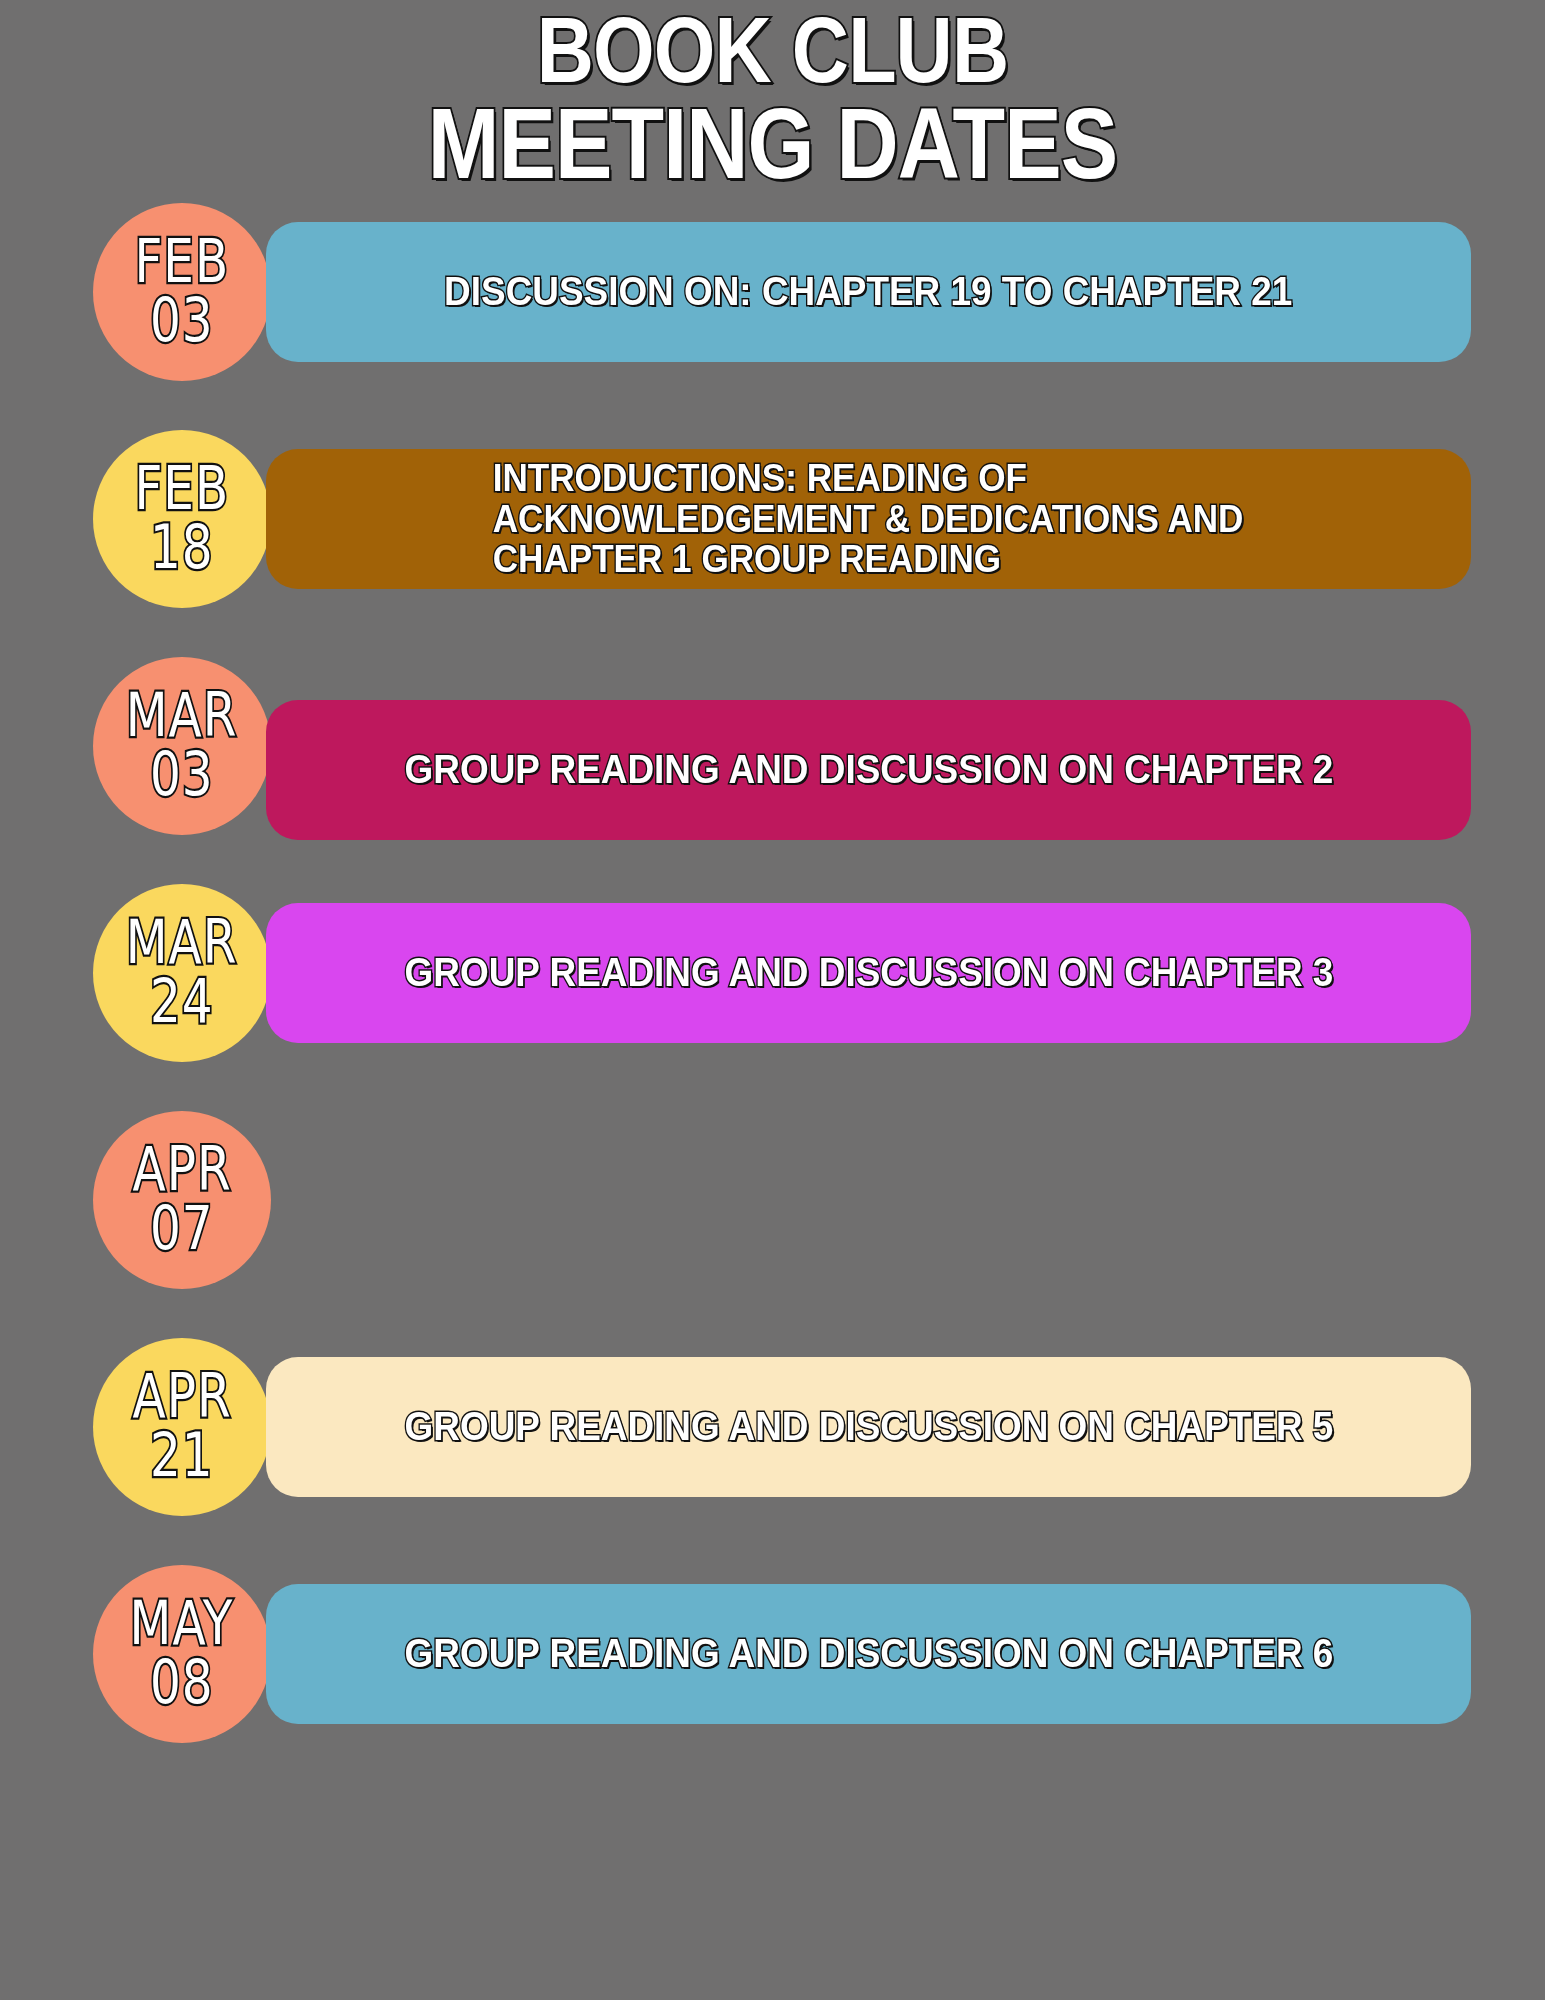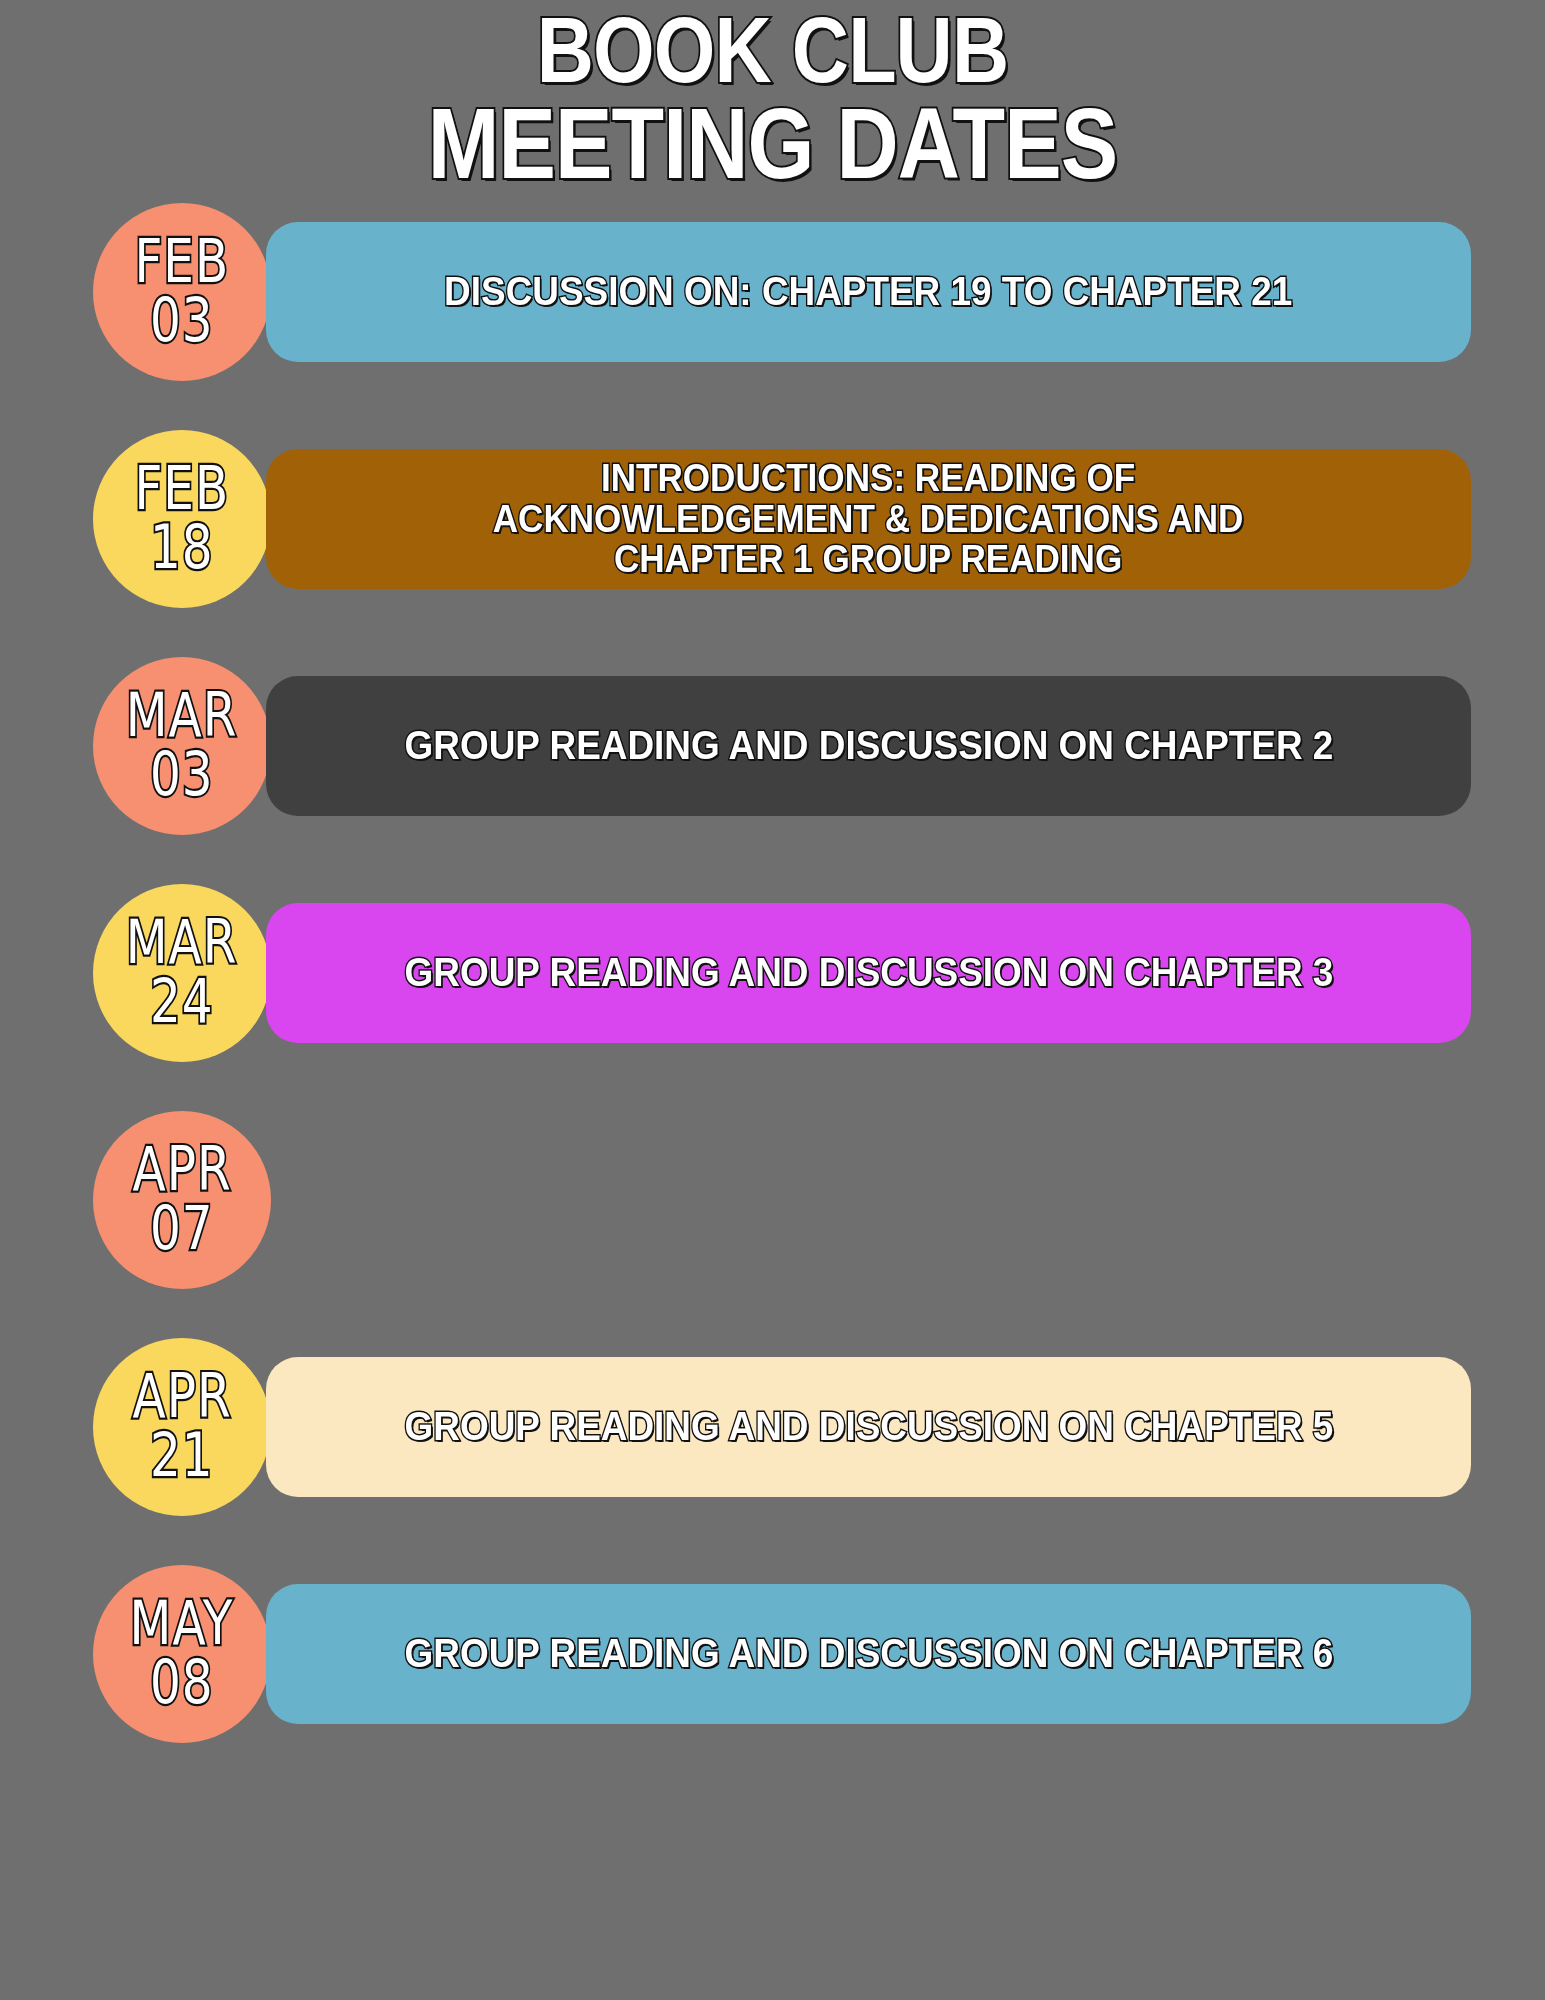--- a/index.html
+++ b/index.html
@@ -104,21 +104,21 @@
     position: absolute;
     left: 250px;
     right: 90px;
     top: 50%;
     transform: translateY(-50%);
     height: 140px;
     border-radius: 32px;
     display: flex;
     align-items: center;
     justify-content: center;
-    text-align: center;
+    text-align: left;
     box-sizing: border-box;
     padding: 0 34px;
   }
   .bar-text {
     color: #ffffff;
     font-family: "Liberation Sans Narrow", "Liberation Sans", sans-serif;
     font-weight: 700;
     font-size: 41px;
     line-height: 1.02;
     letter-spacing: 0px;
@@ -159,21 +159,21 @@
           <div class="bar-text">INTRODUCTIONS: READING OF
 ACKNOWLEDGEMENT &amp; DEDICATIONS AND
 CHAPTER 1 GROUP READING</div>
         </div>
       </div>
       <div class="row">
         <div class="badge" style="background: rgb(247, 144, 112);">
           <span class="mon">MAR</span>
           <span class="day">03</span>
         </div>
-        <div class="bar" style="background: #404040;">
+        <div class="bar" style="background: #be185d; margin-top: 24px;">
           <div class="bar-text">GROUP READING AND DISCUSSION ON CHAPTER 2</div>
         </div>
       </div>
       <div class="row">
         <div class="badge" style="background: rgb(250, 216, 94);">
           <span class="mon">MAR</span>
           <span class="day">24</span>
         </div>
         <div class="bar" style="background: #d946ef;">
           <div class="bar-text">GROUP READING AND DISCUSSION ON CHAPTER 3</div>

